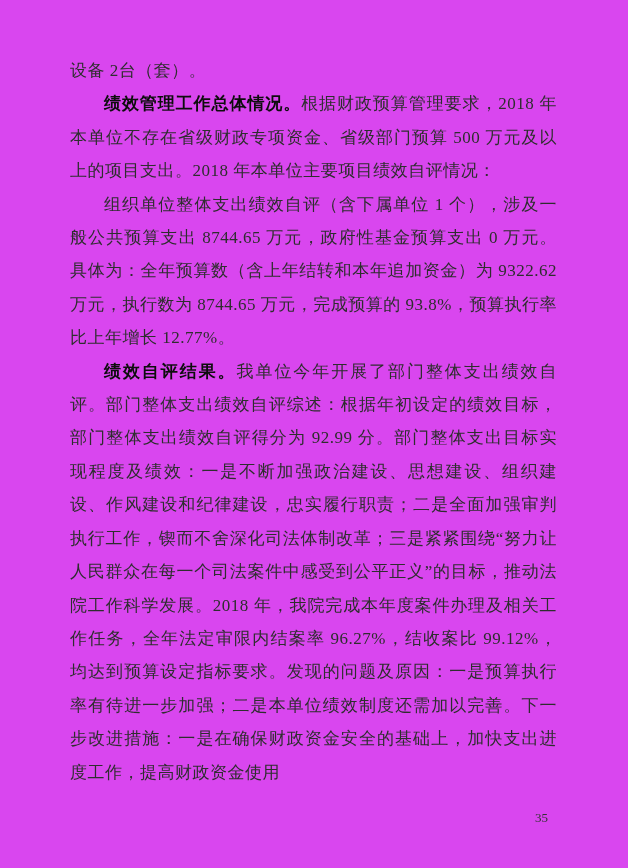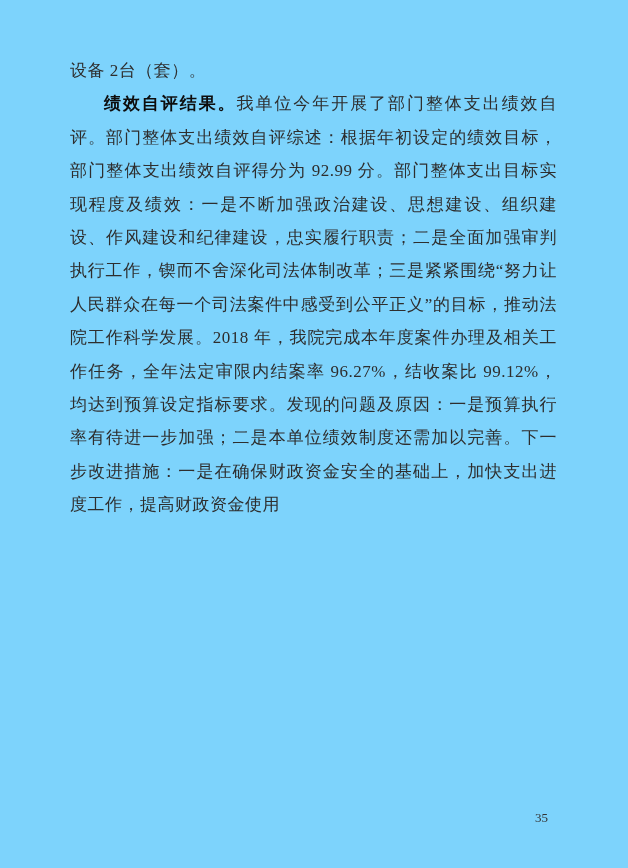--- a/index.html
+++ b/index.html
@@ -9,21 +9,21 @@
   }
   body {
     width: 628px;
     height: 868px;
     position: relative;
     overflow: hidden;
   }
   .page {
     position: absolute;
     inset: 0;
-    background: #7dd3fc;
+    background: #d946ef;
   }
   .text-block {
     position: absolute;
     left: 70px;
     top: 54px;
     width: 487px;
   }
   .para {
     margin: 0;
     font-family: "Liberation Serif", "DejaVu Serif", serif;
@@ -56,20 +56,22 @@
 </style>
 </head>
 <body>
 
 <div class="page">
   <div class="text-block">
 
     <p class="para">设备 2台（套）。</p>
 
 
+    <p class="para indent"><span class="lead">绩效管理工作总体情况。</span><span>根据财政预算管理要求，2018 年本单位不存在省级财政专项资金、省级部门预算 500 万元及以上的项目支出。2018 年本单位主要项目绩效自评情况：</span></p>
 
+    <p class="para indent">组织单位整体支出绩效自评（含下属单位 1 个），涉及一般公共预算支出 8744.65 万元，政府性基金预算支出 0 万元。具体为：全年预算数（含上年结转和本年追加资金）为 9322.62 万元，执行数为 8744.65 万元，完成预算的 93.8%，预算执行率比上年增长 12.77%。</p>
 
     <p class="para indent"><span class="lead">绩效自评结果。</span><span>我单位今年开展了部门整体支出绩效自评。部门整体支出绩效自评综述：根据年初设定的绩效目标，部门整体支出绩效自评得分为 92.99 分。部门整体支出目标实现程度及绩效：一是不断加强政治建设、思想建设、组织建设、作风建设和纪律建设，忠实履行职责；二是全面加强审判执行工作，锲而不舍深化司法体制改革；三是紧紧围绕“努力让人民群众在每一个司法案件中感受到公平正义”的目标，推动法院工作科学发展。2018 年，我院完成本年度案件办理及相关工作任务，全年法定审限内结案率 96.27%，结收案比 99.12%，均达到预算设定指标要求。发现的问题及原因：一是预算执行率有待进一步加强；二是本单位绩效制度还需加以完善。下一步改进措施：一是在确保财政资金安全的基础上，加快支出进度工作，提高财政资金使用</span></p>
 
   </div>
 
   <div class="footer-num">35</div>
 </div>
 
 </body></html>

